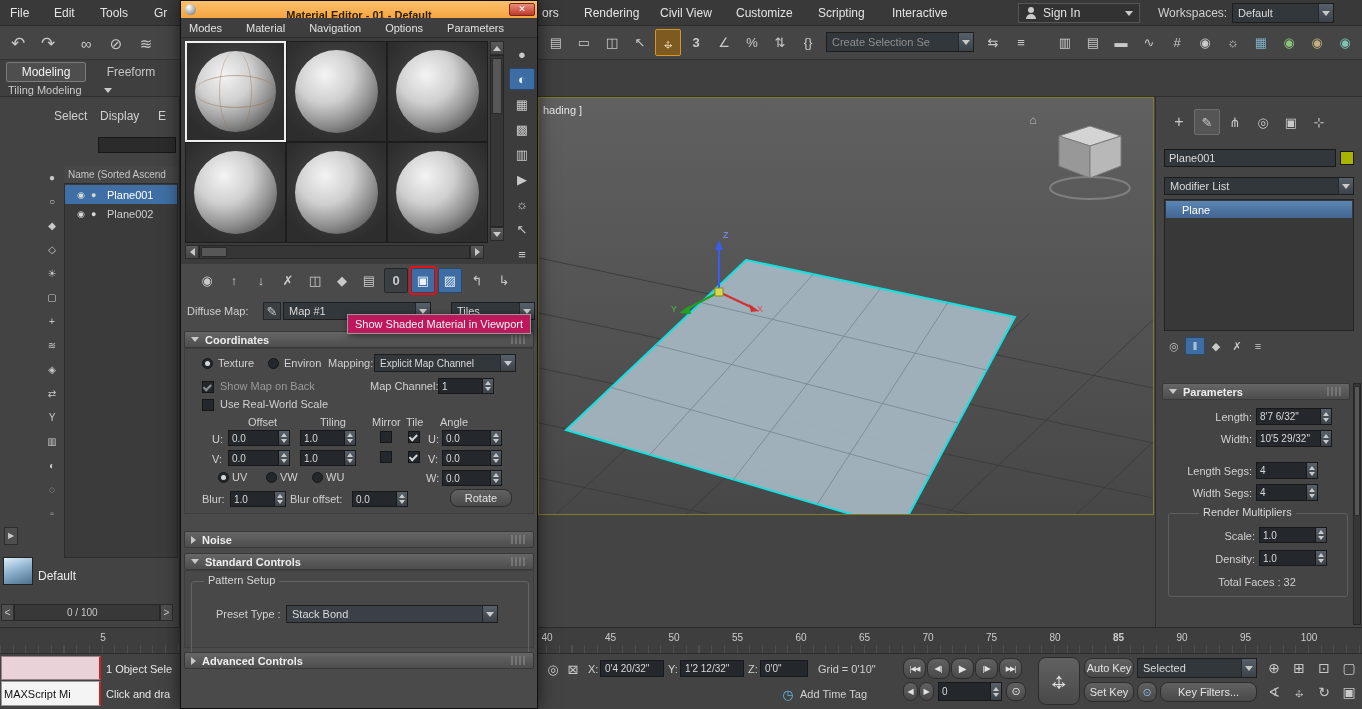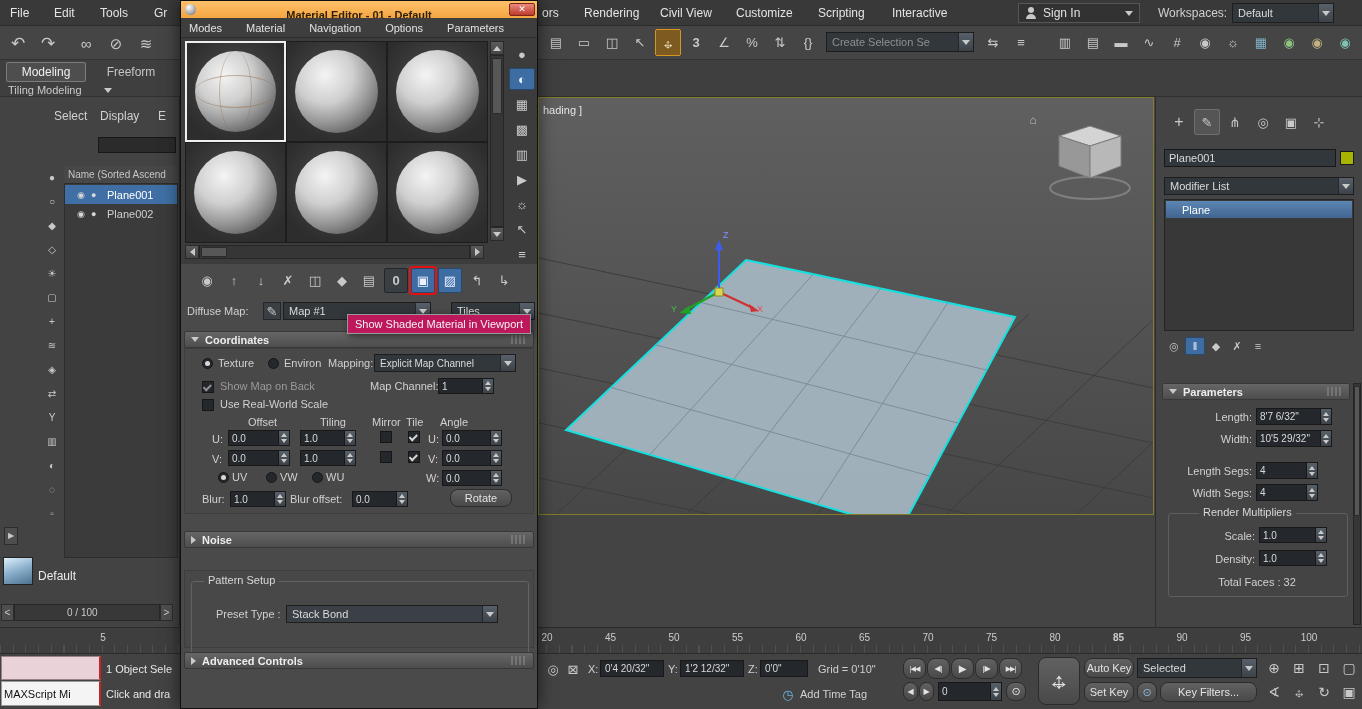--- a/index.html
+++ b/index.html
@@ -335,21 +335,21 @@
     </div>
 
     <div class="sb-track" style="left:197px;top:286px;width:8px;height:242px">
       <div class="sb-thumb" style="left:0;top:2px;width:6px;height:130px"></div>
     </div>
   </div>
 
   <div class="abs" style="left:0;top:627px;width:1362px;height:27px;background:#3e3e3e;border-top:1px solid #2b2b2b;border-bottom:1px solid #2b2b2b">
     <div class="abs" style="left:0;top:17px;width:1362px;height:8px;background:repeating-linear-gradient(90deg,#565656 0 1px,transparent 1px 12.7px);opacity:.7"></div>
   <span class="tick" style="left: 103px;">5</span>
-      <span class="tick" style="left: 547px;">20</span>
+      <span class="tick" style="left: 547px;">40</span>
       <span class="tick" style="left: 610.5px;">45</span>
       <span class="tick" style="left: 674px;">50</span>
       <span class="tick" style="left: 737.5px;">55</span>
       <span class="tick" style="left: 801px;">60</span>
       <span class="tick" style="left: 864.5px;">65</span>
       <span class="tick" style="left: 928px;">70</span>
       <span class="tick" style="left: 991.5px;">75</span>
       <span class="tick" style="left: 1055px;">80</span>
       <span class="tick" style="left: 1118.5px; font-weight: bold;">85</span>
       <span class="tick" style="left: 1182px;">90</span>
@@ -664,20 +664,25 @@
           <span>Rotate</span>
         </span>
     </div>
 
     <div class="roll" style="left:3px;top:530px;width:350px">
       <span class="tri r"></span>
       <span>Noise</span>
       <span class="grip"></span>
     </div>
 
+    <div class="roll" style="left:3px;top:552px;width:350px">
+      <span class="tri dn"></span>
+      <span>Standard Controls</span>
+      <span class="grip"></span>
+    </div>
     <div class="abs" style="left:3px;top:569px;width:350px;height:78px;background:#484848;border:1px solid #3e3e3e">
       <div class="group" style="left:6px;top:10px;width:338px;height:76px">
         <span class="gl" style="left:12px;background:#484848">Pattern Setup</span>
         <span class="lbl" style="left:24px;top:26px">Preset Type :</span>
         <div class="combo" style="left:94px;top:23px;width:212px;height:18px;background:#3a4046">
           <span class="cv">Stack Bond</span>
           <span class="ca">
               <span class="tri dn"></span>
             </span>
         </div>

